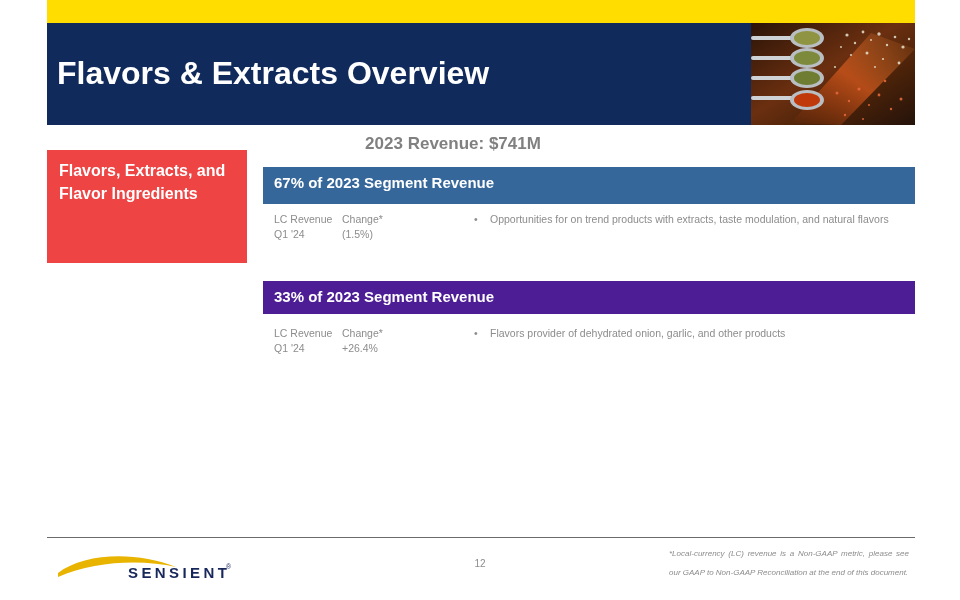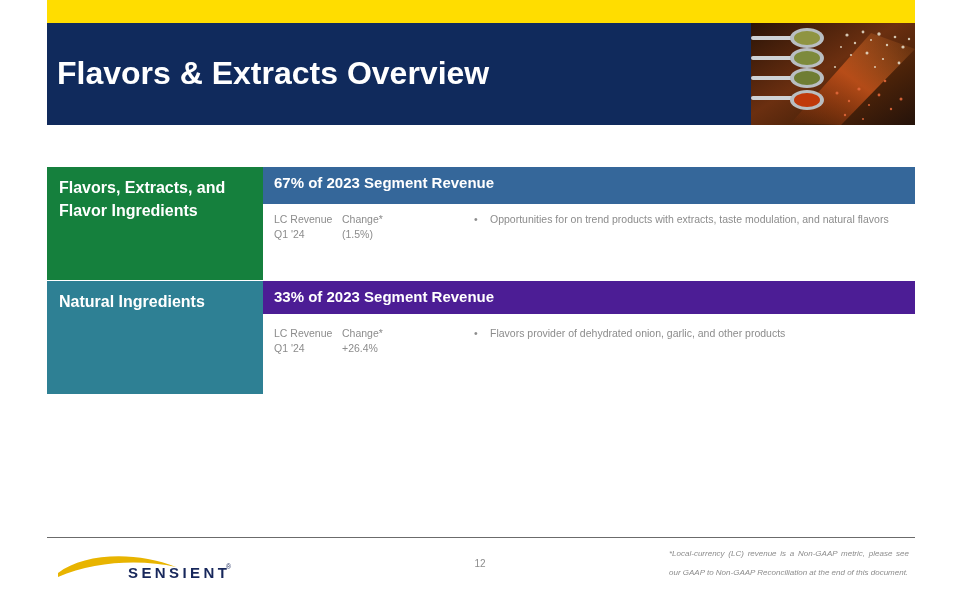--- a/index.html
+++ b/index.html
@@ -38,22 +38,22 @@
     position: absolute; left: 0; top: 134px; width: 906px;
     text-align: center;
     font-size: 17px; font-weight: bold; color: #808080;
   }
 
   
   .seg { position: absolute; }
 
   
   .seg1-left {
-    left: 47px; top: 167px; width: 216px; height: 113px;
-    background: #15803d;
+    left: 47px; top: 150px; width: 200px; height: 113px;
+    background: #ef4444;
   }
   .seg1-left .seg-label {
     position: absolute; left: 12px; top: 9px; width: 196px;
     font-size: 16px; font-weight: bold; color: #FFFFFF; line-height: 23px;
   }
   .seg1-bar {
     left: 263px; top: 167px; width: 652px; height: 37px;
     background: #35679A;
   }
   .seg1-bar .bar-label {
@@ -213,20 +213,21 @@
         <circle cx="128" cy="72" r="1.4"></circle>
           <circle cx="140" cy="86" r="1.2"></circle>
         <circle cx="150" cy="76" r="1.5"></circle>
           <circle cx="94" cy="92" r="1.2"></circle>
         <circle cx="112" cy="96" r="1"></circle>
           <circle cx="134" cy="58" r="1.3"></circle>
       </g>
     </svg>
   </div>
 
+  <div class="revenue-subtitle">2023 Revenue: $741M</div>
 
   <div class="seg seg1-left">
     <div class="seg-label">Flavors, Extracts, and Flavor Ingredients</div>
   </div>
 
   <div class="seg seg1-bar">
     <div class="bar-label">67% of 2023 Segment Revenue</div>
   </div>
 
   <div class="seg seg1-body">
@@ -239,23 +240,20 @@
       </span>
     </div>
     <div class="bullet-wrap">
       <div class="bullet">
         <span class="dot">•</span>
         <span>Opportunities for on trend products with extracts, taste modulation, and natural flavors</span>
       </div>
     </div>
   </div>
 
-  <div class="seg seg2-left">
-    <div class="seg-label">Natural Ingredients</div>
-  </div>
 
   <div class="seg seg2-bar">
     <div class="bar-label">33% of 2023 Segment Revenue</div>
   </div>
 
   <div class="seg seg2-body">
     <div class="metric">
       <span class="mrow">
         <span class="mlabel">LC Revenue</span><span class="mval">Change*</span>
       </span>

